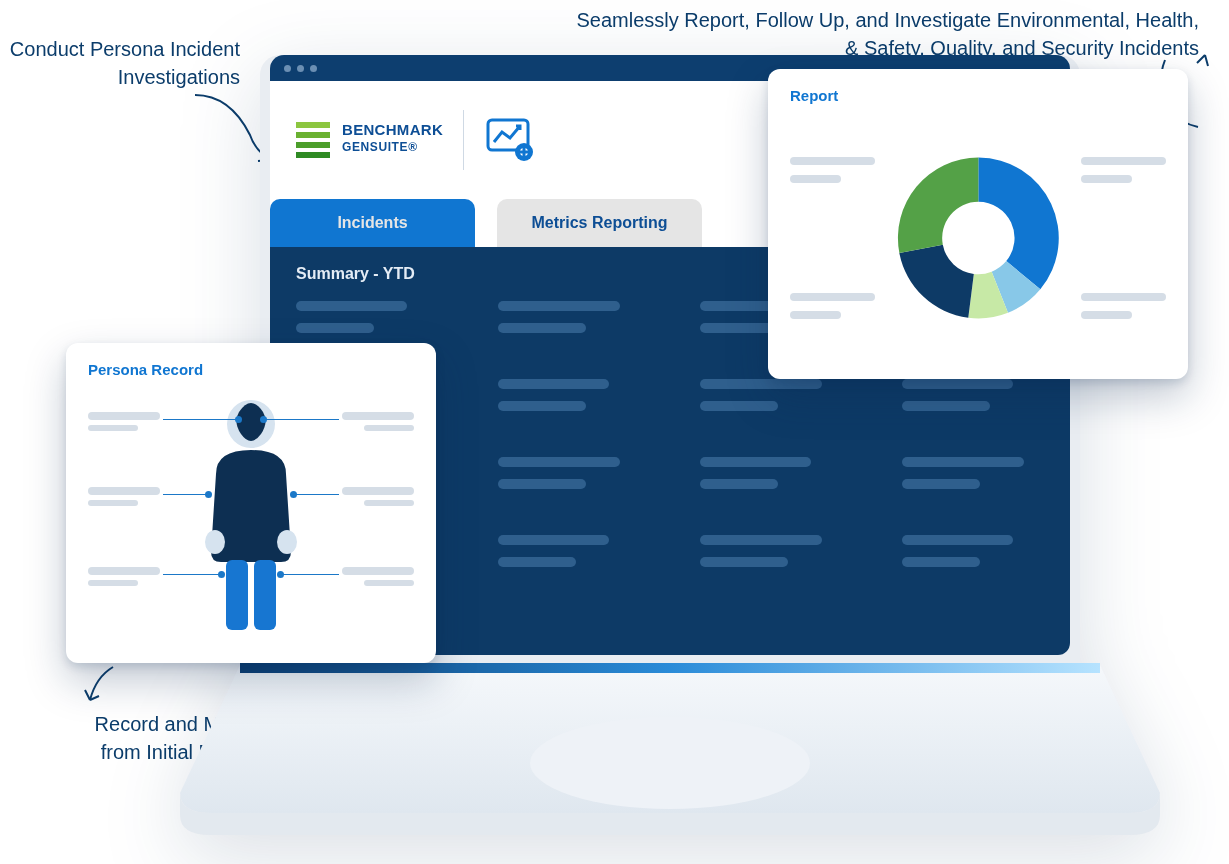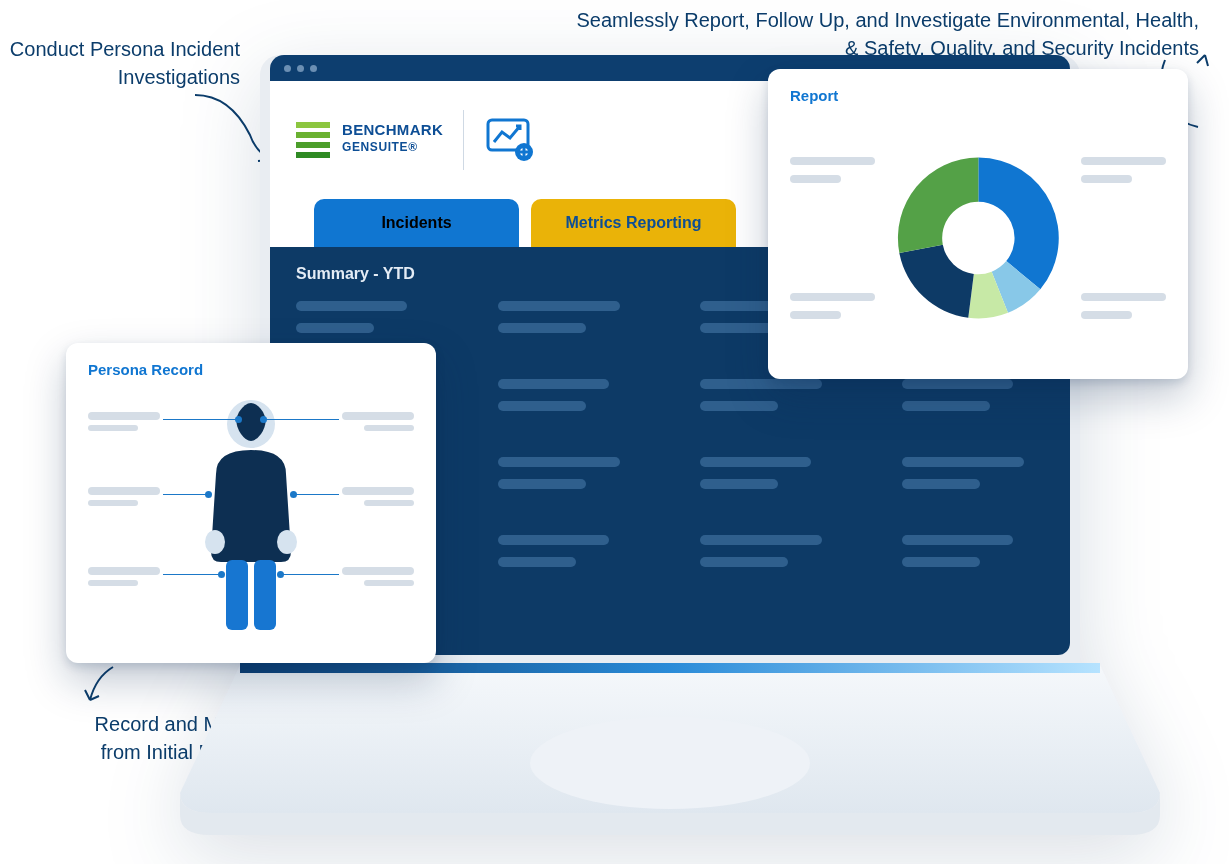--- a/index.html
+++ b/index.html
@@ -85,22 +85,22 @@
 
   
   .tabs { display:flex; height:48px; }
   .tab {
     flex: 0 0 205px;
     display:flex; align-items:center; justify-content:center;
     font-weight:700; font-size:16px;
     border-radius: 10px 10px 0 0;
     cursor:pointer;
   }
-  .tab.active { background:#1076d1; color:#000000;margin-left:44px; }
-  .tab.inactive { background:#eab308; color:#0d4e95; margin-left:12px;}
+  .tab.active { background:#1076d1; color:#e5e5e5; }
+  .tab.inactive { background:#e5e5e5; color:#0d4e95; margin-left:22px;}
 
   
   .panel {
     background:#0d3a66;
     height: calc(100% - 118px - 48px);
     padding: 18px 26px;
     color:#dbe6f1;
   }
   .panel-title { font-size:16px; font-weight:600; margin-bottom:18px; color:#e4ecf5;}
   .rows { display:flex; flex-direction:column; gap:46px; margin-top:8px;}

